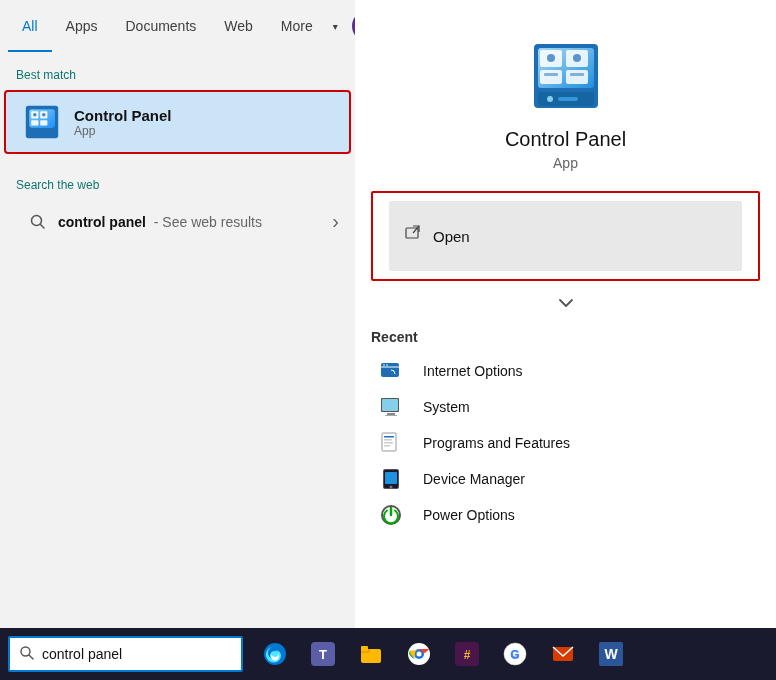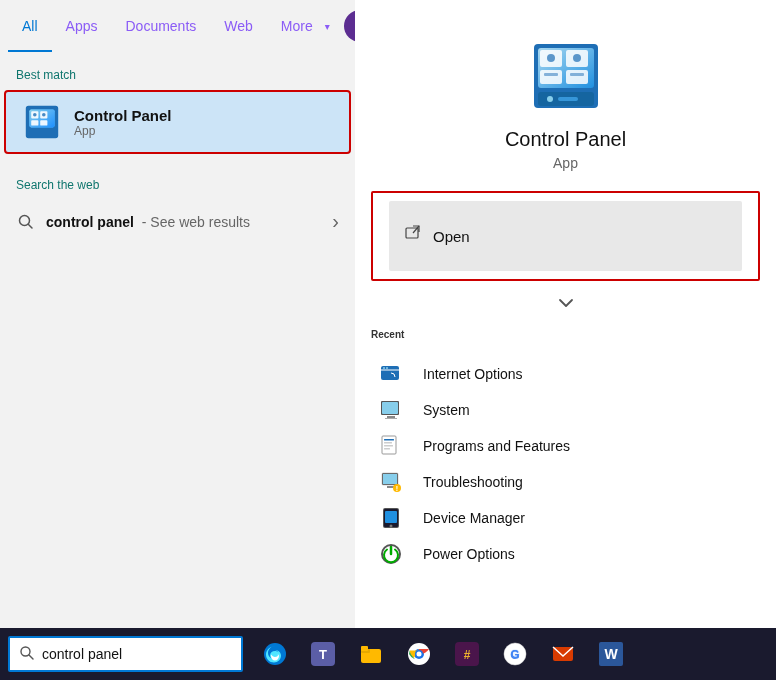--- a/index.html
+++ b/index.html
@@ -39,21 +39,21 @@
       align-items: center;
       background: #f2f2f2;
       height: 52px;
       padding: 0 8px;
       border-bottom: none;
     }
 
     .tab-item {
       padding: 6px 14px;
       font-size: 14px;
-      color: #8b5cf6;
+      color: #404040;
       cursor: pointer;
       height: 52px;
       display: flex;
       align-items: center;
       position: relative;
     }
 
     .tab-item.active {
       color: #0078d4;
       font-weight: 500;
@@ -65,21 +65,21 @@
       bottom: 0;
       left: 0;
       right: 0;
       height: 2px;
       background: #0078d4;
     }
 
     .tab-more {
       display: flex;
       align-items: center;
-      gap: 12px;
+      gap: 20px;
     }
 
     .tab-more .chevron {
       font-size: 10px;
     }
 
     
     .header-controls {
       display: flex;
       align-items: center;
@@ -174,20 +174,21 @@
       color: #666;
     }
 
     
     .web-search-item {
       display: flex;
       align-items: center;
       padding: 10px 16px;
       cursor: pointer;
       justify-content: space-between;
+      margin-left: 12px;
     }
 
     .web-search-left {
       display: flex;
       align-items: center;
       gap: 10px;
     }
 
     .search-icon-circle {
       width: 20px;
@@ -286,24 +287,24 @@
       cursor: pointer;
       color: #555;
     }
 
     
     .recent-section {
       padding: 12px 16px;
     }
 
     .recent-label {
-      font-size: 10px;
+      font-size: 14px;
       font-weight: 600;
       color: #333;
-      margin-bottom: 16px;
+      margin-bottom: 8px;
     }
 
     .recent-item {
       display: flex;
       align-items: center;
       padding: 6px 8px;
       gap: 20px;
       cursor: pointer;
       border-radius: 2px;
     }
@@ -566,32 +567,20 @@
                 <rect x="4" y="7" width="8" height="1.5" rx="0.5" fill="#ccc"></rect>
                 <rect x="4" y="10" width="9" height="1.5" rx="0.5" fill="#ccc"></rect>
                 <rect x="4" y="13" width="6" height="1.5" rx="0.5" fill="#ccc"></rect>
               </svg>
       </div>
       <span class="recent-name">Programs and Features</span>
     </div>
           <div class="recent-item">
       <div class="recent-icon">
         <svg width="22" height="22" viewBox="0 0 22 22">
-                <rect x="2" y="2" width="16" height="12" rx="1" fill="#555" stroke="#aaa" stroke-width="0.5"></rect>
-                <rect x="3" y="3" width="14" height="10" fill="#87ceeb"></rect>
-                <rect x="7" y="15" width="8" height="2" fill="#888"></rect>
-                <circle cx="17" cy="17" r="4" fill="#ffb900"></circle>
-                <text x="17" y="20" text-anchor="middle" font-size="7" fill="white" font-weight="bold">!</text>
-              </svg>
-      </div>
-      <span class="recent-name">Troubleshooting</span>
-    </div>
-          <div class="recent-item">
-      <div class="recent-icon">
-        <svg width="22" height="22" viewBox="0 0 22 22">
                 <rect x="3" y="1" width="16" height="20" rx="2" fill="#555"></rect>
                 <rect x="4" y="2" width="14" height="18" rx="1" fill="#1a1a2e"></rect>
                 <rect x="5" y="4" width="12" height="12" rx="1" fill="#2090e0"></rect>
                 <circle cx="11" cy="19" r="1.5" fill="#777"></circle>
               </svg>
       </div>
       <span class="recent-name">Device Manager</span>
     </div>
           <div class="recent-item">
       <div class="recent-icon">

